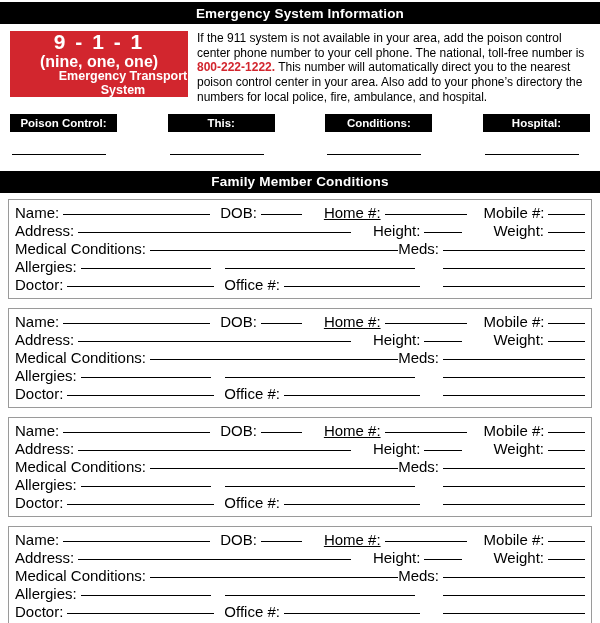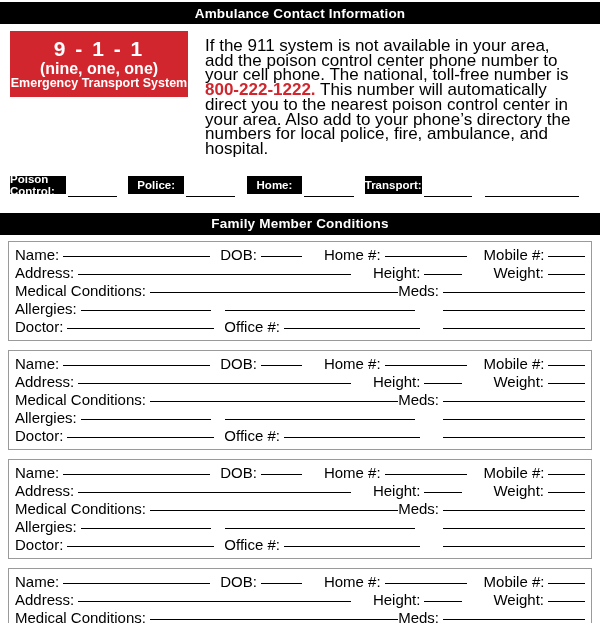--- a/index.html
+++ b/index.html
@@ -16,27 +16,27 @@
   .bar-family { margin-top:16px; }
 
   .top-section { display:flex; margin:7px 10px 0 10px;justify-content:flex-end; }
   .red-box {
     width:178px; height:66px; flex:none; background:#d2262e; color:#fff;
     display:flex; flex-direction:column; justify-content:center; text-align:center;
     font-weight:bold;
   }
   .call-number   { font-size:21px; letter-spacing:2px; line-height:22px; }
   .call-phonetic { font-size:16px; line-height:13px; margin-top:2px; }
-  .call-caption  { font-size:12.5px; line-height:14px; margin-top:1px; }
-
-  .intro-text { flex:1; padding-left:9px; font-size:17px; line-height:14.7px; margin:8px; }
+  .call-caption  { font-size:12.5px; line-height:14px; margin-top:1px;margin-left:48px; }
+
+  .intro-text { flex:1; padding-left:9px; font-size:12px; line-height:14.7px; margin:0; }
   .phone-red { color:#d2262e; font-weight:bold; }
 
   .contacts-row { display:flex; justify-content:space-between; margin:9px 10px 0 10px; }
-  .contact-col { width:107px; display:flex; flex-direction:row; align-items:center; }
+  .contact-col { width:107px; display:flex; flex-direction:column; align-items:center; }
   .contact-label {
     width:100%; height:18px; background:#000; color:#fff;
     display:flex; align-items:center; justify-content:center;
     font-weight:bold; font-size:11.5px;
   }
   .contact-line { width:94px; height:0; border-bottom:1.5px solid #000; margin-top:22px; align-self:flex-start; margin-left:2px; }
 
   .blocks { margin:6px 8px 0 8px; }
   .member-block {
     border:1px solid #9a9a9a; height:100px; margin-bottom:9px;
@@ -45,58 +45,55 @@
   .frow { display:flex; align-items:flex-start; height:18px; font-size:15px; }
   .lbl { white-space:nowrap; padding-bottom:1px; }
   .line { border-bottom:1px solid #000; height:10px; margin-bottom:2px; margin-left:4px; flex:none; }
   .fgrow { flex:1 1 auto; }
   .spacer { flex:1 1 auto; }
   .w147 { width:147px; } .w41 { width:41px; } .w82 { width:82px; }
   .w38 { width:38px; } .w37 { width:37px; } .w142 { width:142px; }
   .w130 { width:130px; } .w190 { width:190px; } .w136 { width:136px; }
   .ml6 { margin-left:22px; } .ml8 { margin-left:0; } .ml10 { margin-left:10px; }
   .ml14 { margin-left:14px; } .ml16 { margin-left:31px; } .ml17 { margin-left:17px; }
-  .ml22 { margin-left:22px; }
+  .ml22 { margin-left:22px;text-decoration:underline; }
 </style>
 </head>
 <body>
 
 <div class="page">
 
   <div class="header-bar bar-top">
-    <span>Ambulance Contact Information</span>
+    <span>Emergency System Information</span>
   </div>
 
   <div class="top-section">
     <div class="red-box">
       <div class="call-number">9 - 1 - 1</div>
       <div class="call-phonetic">(nine, one, one)</div>
       <div class="call-caption">Emergency Transport System</div>
     </div>
     <p class="intro-text"><span>If the 911 system is not available in your area, add the poison control center phone number to your cell phone. The national, toll-free number is </span><span class="phone-red">800-222-1222.</span><span> This number will automatically direct you to the nearest poison control center in your area. Also add to your phone’s directory the numbers for local police, fire, ambulance, and hospital.</span></p>
   </div>
 
   <div class="contacts-row">
     <div class="contact-col">
       <div class="contact-label">Poison Control:</div>
       <div class="contact-line"></div>
     </div>
     <div class="contact-col">
-      <div class="contact-label">Police:</div>
-      <div class="contact-line"></div>
-    </div>
-    <div class="contact-col">
-      <div class="contact-label">Home:</div>
-      <div class="contact-line"></div>
-    </div>
-    <div class="contact-col">
-      <div class="contact-label">Transport:</div>
-      <div class="contact-line"></div>
-    </div>
-    <div class="contact-col">
+      <div class="contact-label">This:</div>
+      <div class="contact-line"></div>
+    </div>
+    <div class="contact-col">
+      <div class="contact-label">Conditions:</div>
+      <div class="contact-line"></div>
+    </div>
+    <div class="contact-col">
+      <div class="contact-label">Hospital:</div>
       <div class="contact-line"></div>
     </div>
   </div>
 
   <div class="header-bar bar-family">
     <span>Family Member Conditions</span>
   </div>
 
   <div class="blocks" id="blocks-container">
     <div class="member-block" id="member-template">

